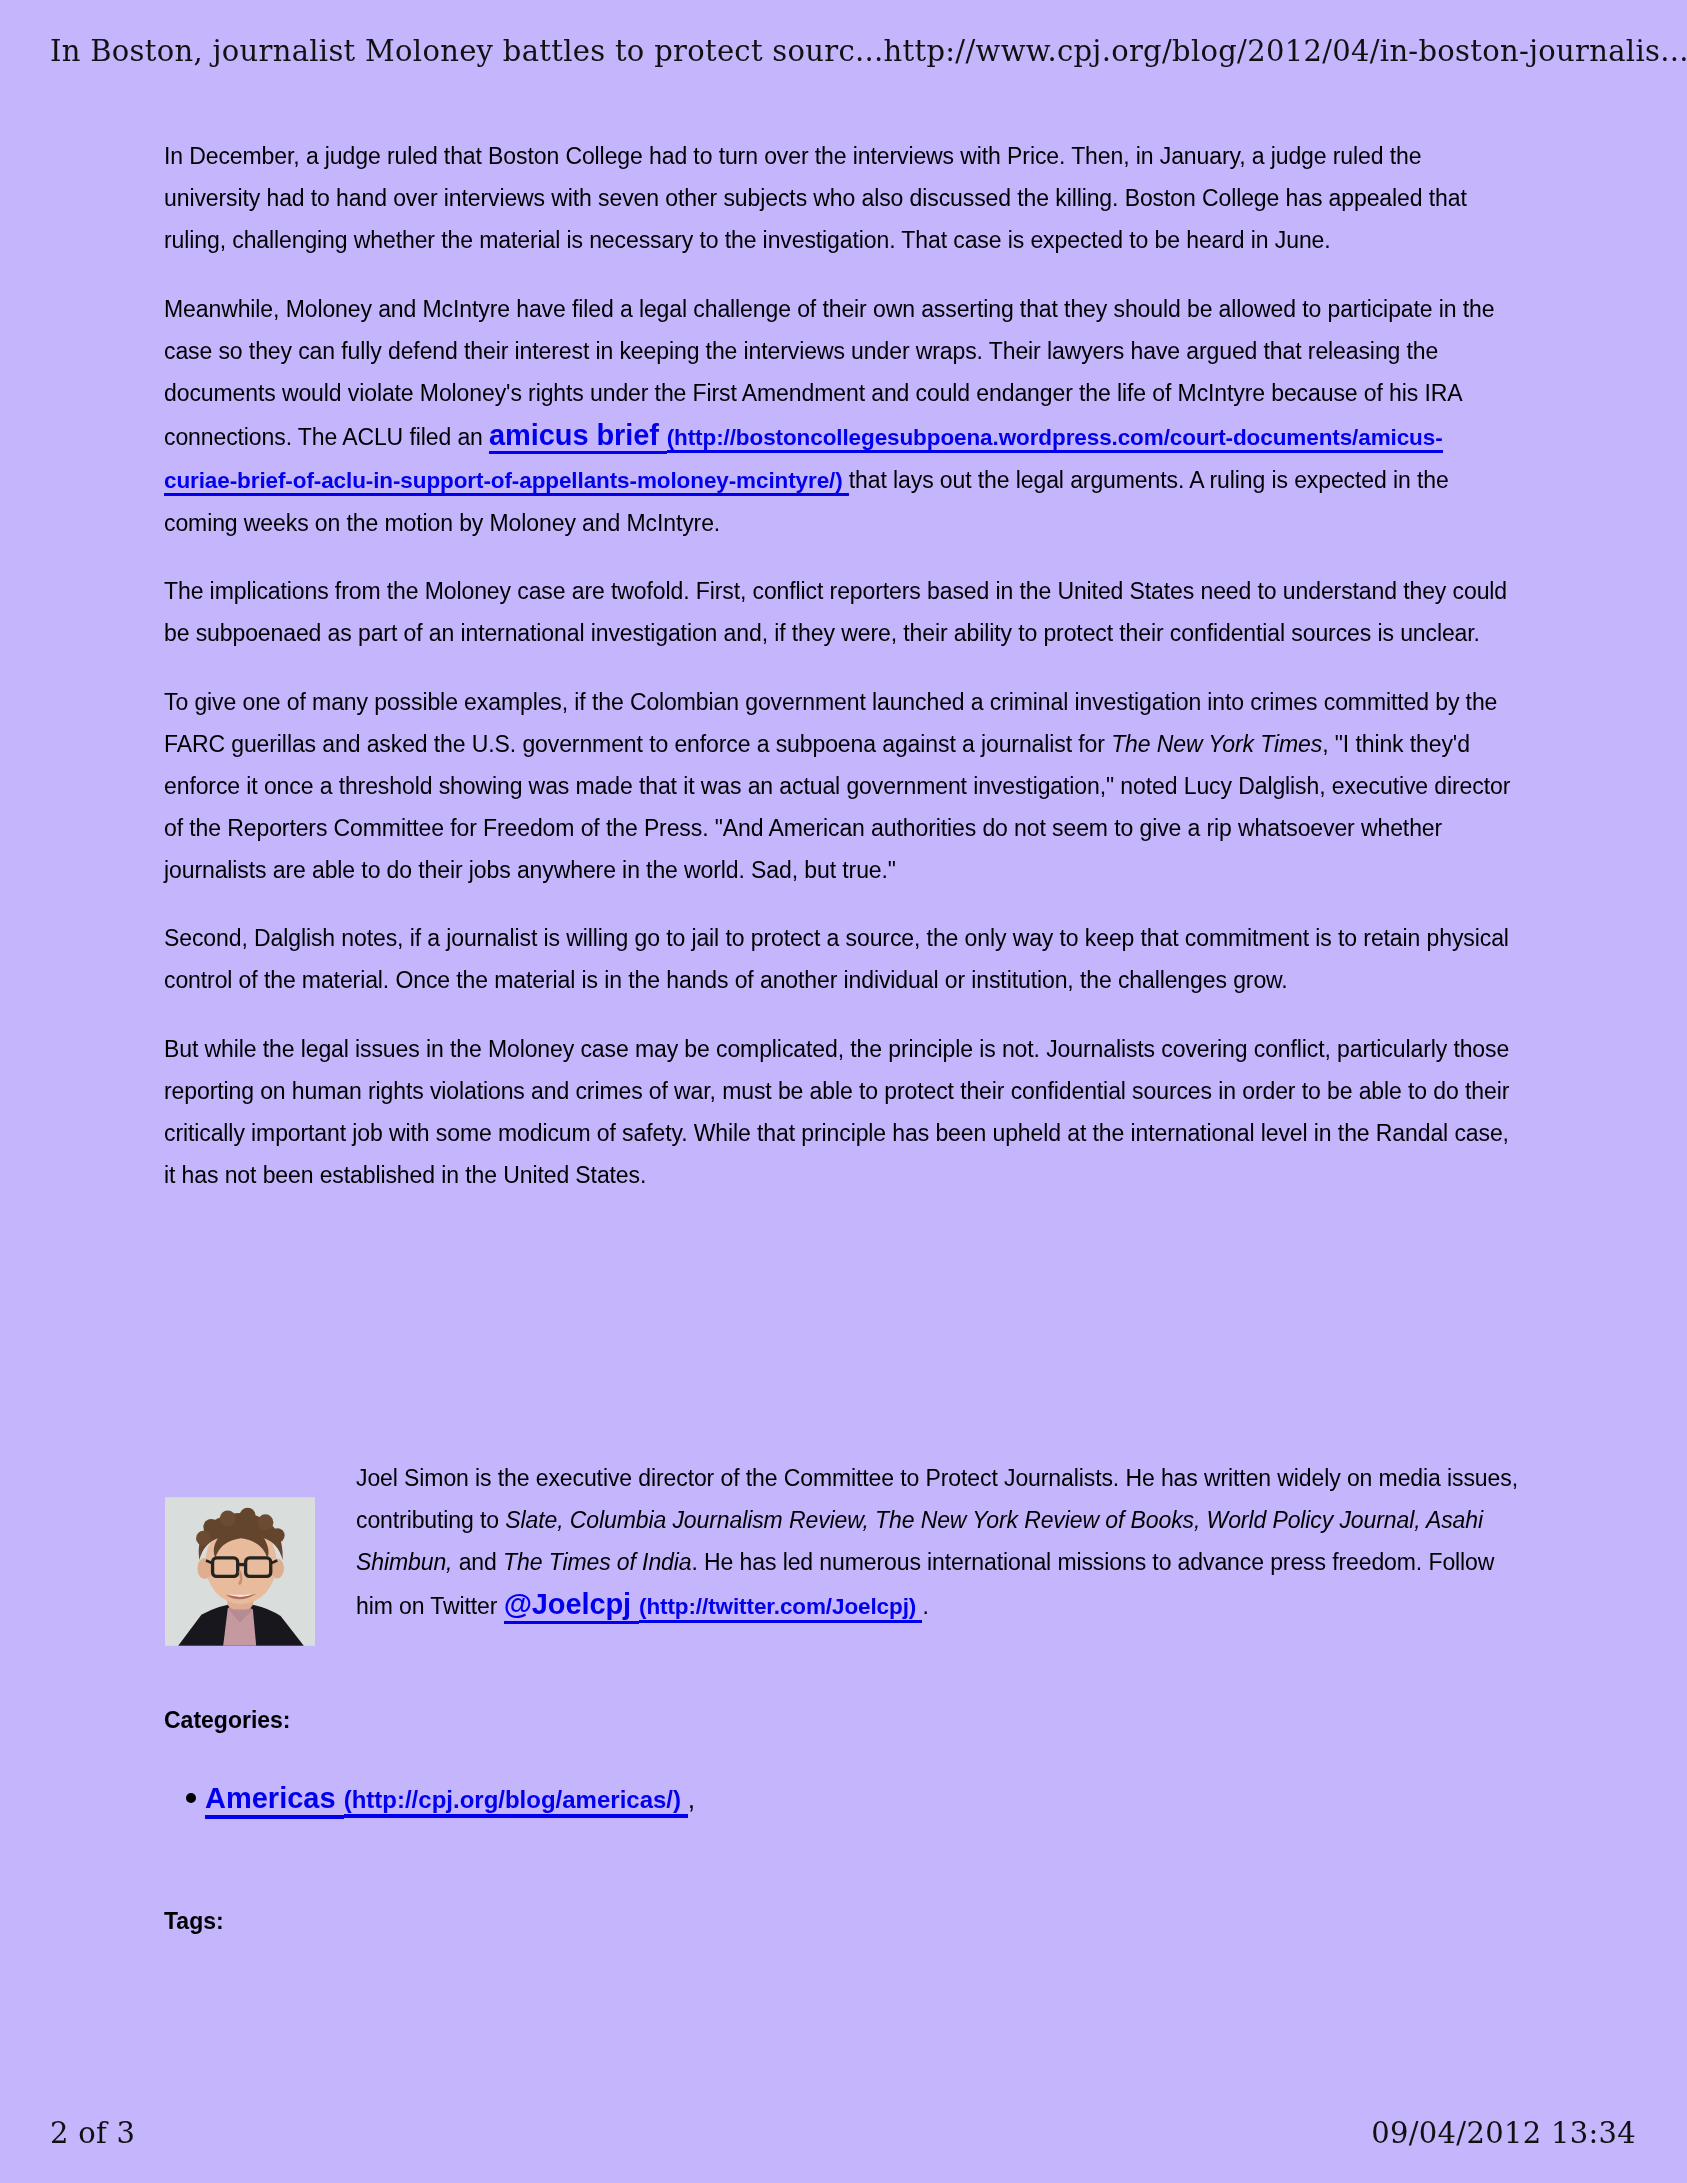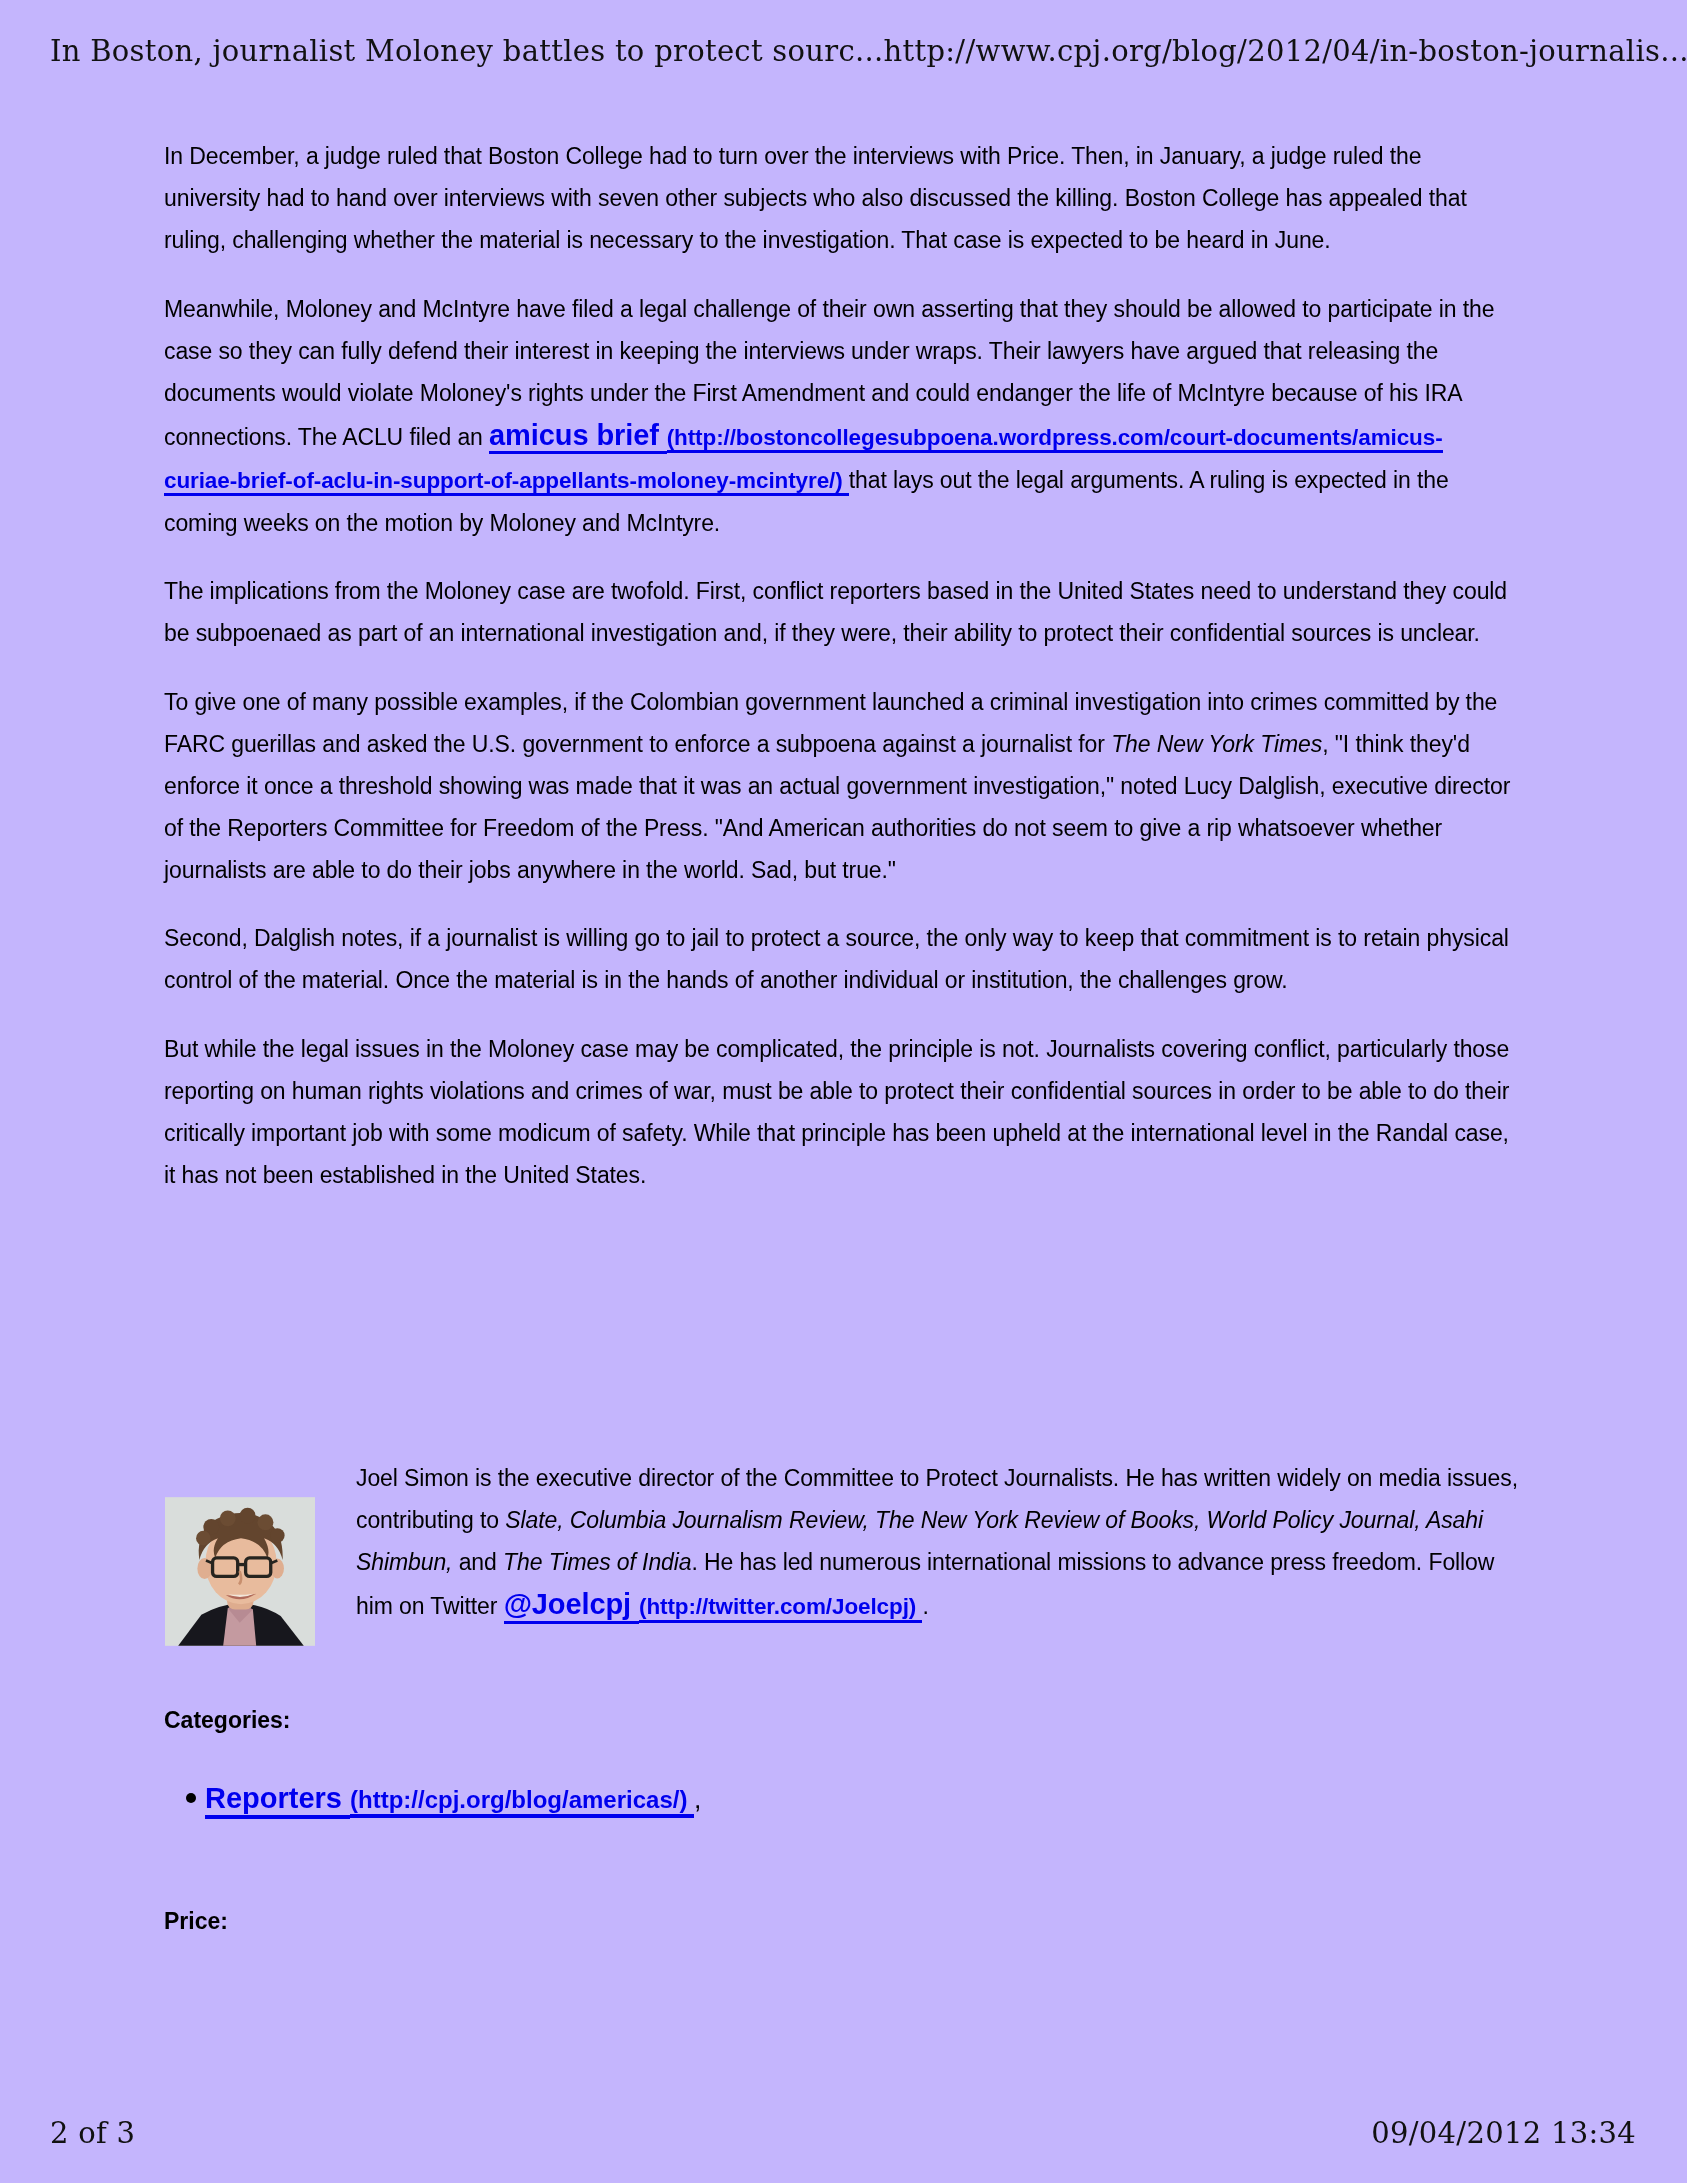--- a/index.html
+++ b/index.html
@@ -162,26 +162,26 @@
       <path d="M96 147 Q114 156 134 146 Q114 149 96 147 Z" fill="#f2e6da"></path>
     </svg>
   </div>
 
   <div class="bio-text"><span class="seg-plain">Joel Simon is the executive director of the Committee to Protect Journalists. He has written widely on media issues, contributing to </span><span class="seg-italic">Slate, Columbia Journalism Review, The New York Review of Books, World Policy Journal, Asahi Shimbun,</span><span class="seg-plain"> and </span><span class="seg-italic">The Times of India</span><span class="seg-plain">. He has led numerous international missions to advance press freedom. Follow him on Twitter </span><span class="seg-link-name">@Joelcpj </span><span class="seg-link-url">(http://twitter.com/Joelcpj) </span><span class="seg-plain">.</span></div>
 
   <h2 class="section-heading" id="categories-heading">Categories:</h2>
   <ul class="link-list" id="categories-list">
     <li>
       <span class="bullet"></span>
-      <a class="list-link"><span class="ln">Reporters </span><span class="lu">(http://cpj.org/blog/americas/) </span></a>
+      <a class="list-link"><span class="ln">Americas </span><span class="lu">(http://cpj.org/blog/americas/) </span></a>
       <span class="list-trailing">,</span>
     </li>
   </ul>
 
-  <h2 class="section-heading" id="tags-heading">Price:</h2>
+  <h2 class="section-heading" id="tags-heading">Tags:</h2>
 
   <div class="print-footer">
     <span>2 of 3</span>
     <span>09/04/2012 13:34</span>
   </div>
 
 </div>
 
 
 </body></html>

